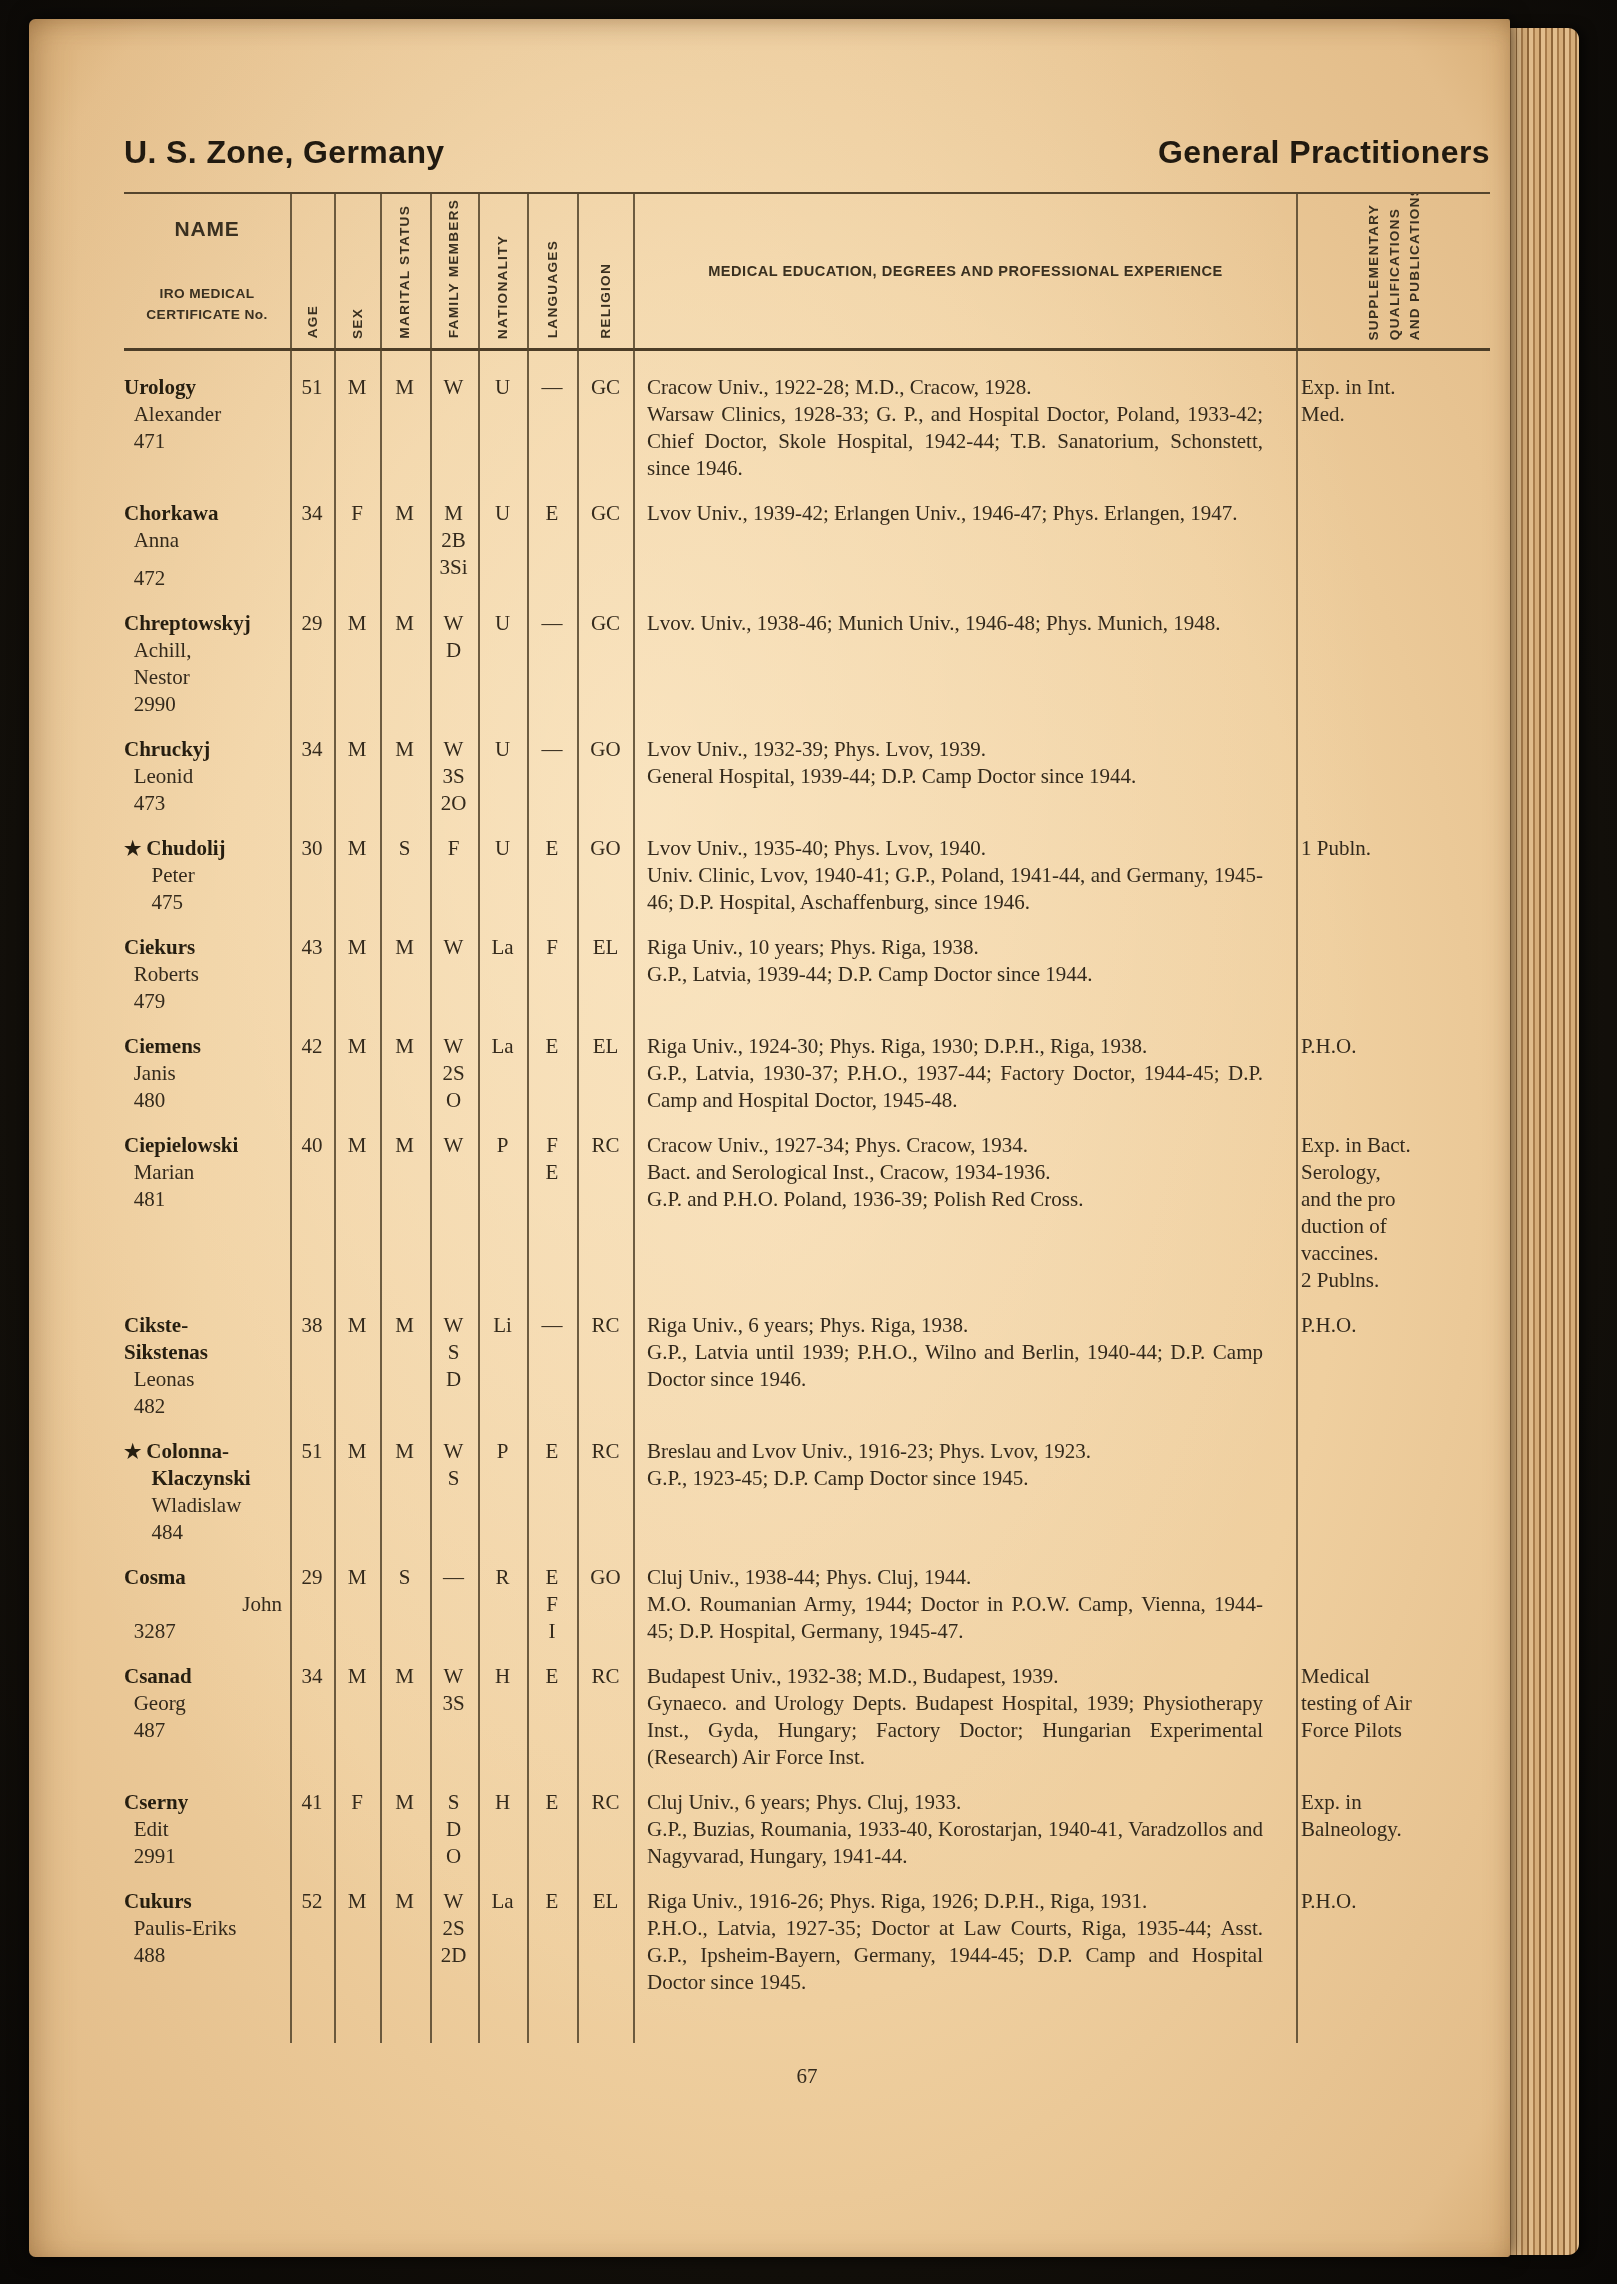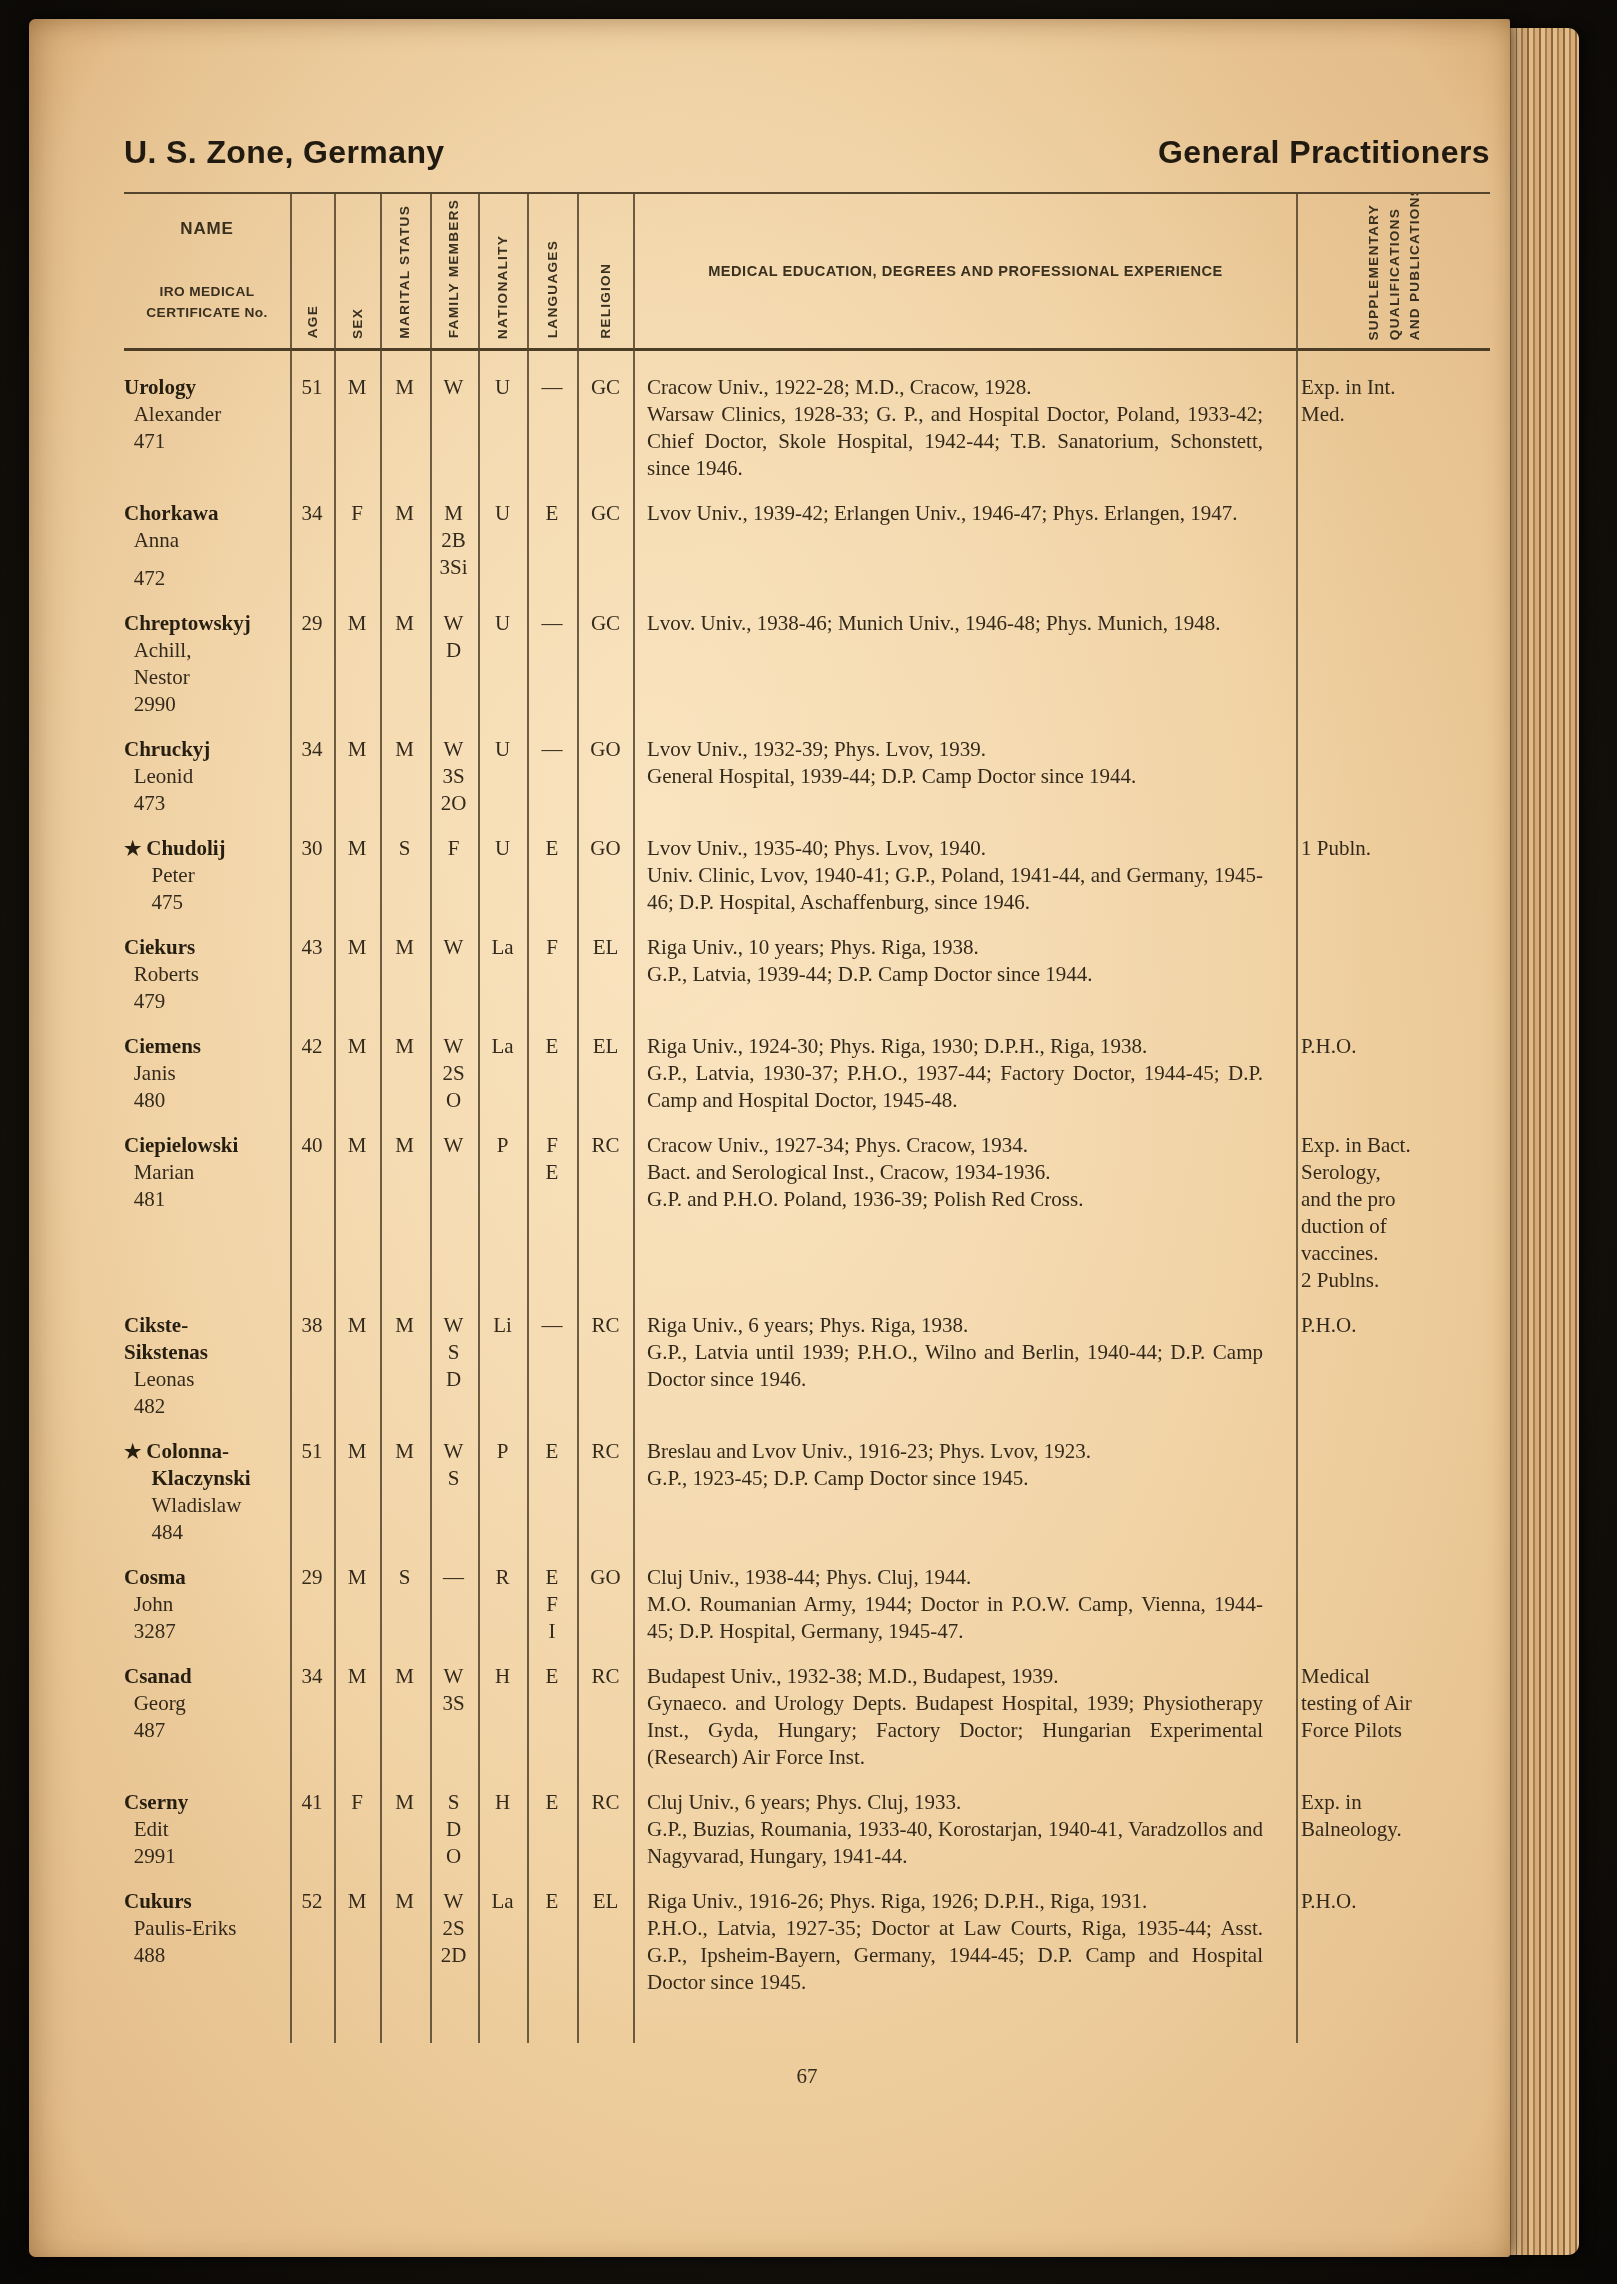--- a/index.html
+++ b/index.html
@@ -42,21 +42,21 @@
   .col-rule { position: absolute; top: 0; bottom: 0; width: 1.6px; background: #55452d; opacity: 0.85; }
 
   .grid-cols {
     display: grid;
     grid-template-columns: 166px 44px 46px 49px 49px 49px 50px 57px 663px 194px;
   }
   .header-band { height: 154px; border-bottom: 3.2px solid #4c3d27; }
   .hcell { display: flex; flex-direction: column; align-items: center; justify-content: flex-end; padding-bottom: 9.7px; overflow: hidden; }
   .hsans { font-family: "Liberation Sans", sans-serif; font-weight: 700; color: #3a3020; }
   .hcell-name { justify-content: center; padding-bottom: 0; }
-  .hcell-name .hn1 { font-size: 17px; letter-spacing: 0.8px; margin-bottom: 42px; }
+  .hcell-name .hn1 { font-size: 21px; letter-spacing: 0.8px; margin-bottom: 42px; }
   .hcell-name .hn2 { font-size: 13.7px; letter-spacing: 0.4px; line-height: 21px; }
   .vert {
     writing-mode: vertical-rl; transform: rotate(180deg);
     font-family: "Liberation Sans", sans-serif; font-weight: 700;
     font-size: 13.7px; letter-spacing: 1.2px; color: #3a3020;
     white-space: nowrap;
   }
   .hcell-edu { justify-content: center; padding-bottom: 0; }
   .hcell-edu .hsans { font-size: 14.6px; letter-spacing: 0.5px; }
   .hcell-supp { flex-direction: row; justify-content: center; align-items: flex-end; gap: 5.7px; padding-bottom: 8px; }
@@ -403,21 +403,21 @@
     <div class="cell c-edu">
               <div class="edu-para">Breslau and Lvov Univ., 1916-23; Phys. Lvov, 1923.</div>
               <div class="edu-para">G.P., 1923-45; D.P. Camp Doctor since 1945.</div>
             </div>
     <div class="cell c-supp"></div>
   </div>
 
   <div class="row grid-cols">
     <div class="cell c-name">
               <div class="name-bold">Cosma</div>
-              <div class="name-rest" style="padding-left: 9.7px;">John</div>
+              <div class="name-rest" style="padding-left: 9.7px; text-align: right;">John</div>
               <div class="name-rest" style="padding-left: 9.7px;">3287</div>
             </div>
     <div class="cell c-center c-age">29</div>
     <div class="cell c-center c-sex">M</div>
     <div class="cell c-center c-marital">S</div>
     <div class="cell c-center c-family">
               <div>—</div>
             </div>
     <div class="cell c-center c-nat">R</div>
     <div class="cell c-center c-lang">

